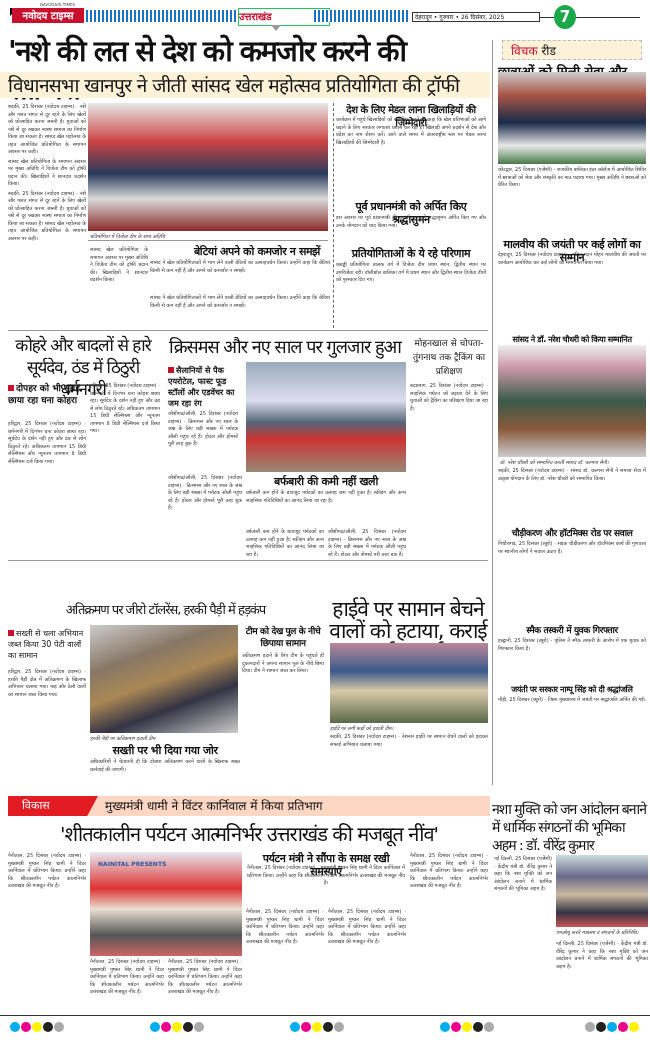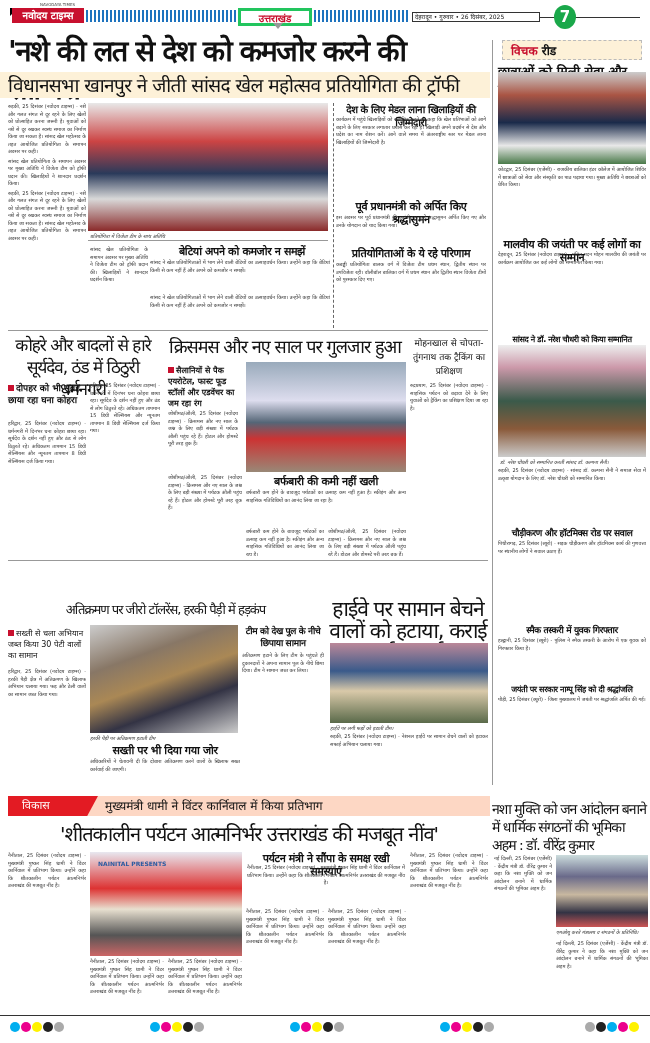--- a/index.html
+++ b/index.html
@@ -3,38 +3,38 @@
 <meta charset="utf-8">
 <style>
 *{box-sizing:border-box;margin:0;padding:0}
 body{width:650px;height:1043px;background:#fff;font-family:"DejaVu Sans",sans-serif;color:#111;position:relative;overflow:hidden}
 .abs{position:absolute}
 .masthead{left:0;top:0;width:650px;height:30px}
 .small-brand{left:40px;top:2px;font-size:4px;color:#444}
 .logo{left:12px;top:8px;width:72px;height:15px;background:#c8102e;color:#fff;font-size:10px;font-weight:bold;text-align:center;line-height:15px}
 .logo-corner{left:10px;top:8px;width:0;height:0;border-left:8px solid #000;border-bottom:8px solid transparent}
 .stripes{top:10px;height:12px;background:repeating-linear-gradient(90deg,#1e73be 0 2px,#fff 2px 4px)}
-.section-tab{left:238px;top:8px;width:74px;height:18px;border:3px solid #22c55e;background:#fff;color:#c8102e;font-size:10px;font-weight:bold;text-align:center;line-height:16px}
+.section-tab{left:238px;top:8px;width:92px;height:18px;border:1px solid #22c55e;background:#fff;color:#c8102e;font-size:10px;font-weight:bold;text-align:left;line-height:16px}
 .section-tab:after{content:"";position:absolute;left:32px;bottom:-6px;border-left:5px solid transparent;border-right:5px solid transparent;border-top:6px solid #999}
 .dateline{left:412px;top:12px;width:128px;height:10px;border:1px solid #333;font-size:6px;line-height:8px;padding-left:2px;background:#fff}
 .pageno{left:554px;top:5px;width:22px;height:24px;border-radius:50%;background:#1aa84a;color:#fff;font-size:15px;font-weight:bold;text-align:center;line-height:24px}
 .pageline{left:540px;top:17px;width:100px;height:1px;background:#333}
 .main-head{left:8px;top:32px;width:480px;font-size:29px;font-weight:bold;font-family:"DejaVu Sans",sans-serif;letter-spacing:-1.5px;line-height:38px}
 .sub-band{left:0;top:72px;width:490px;height:26px;background:#fdf1d8}
 .sub-head{left:8px;top:74px;font-size:19px;line-height:22px;letter-spacing:-.6px}
 .col-text{font-size:5px;line-height:7.5px;color:#333;text-align:justify;overflow:hidden}
 .col-text p{margin-bottom:2px}
 .photo{background:linear-gradient(135deg,#8a7a6a,#3a4a6a 40%,#a43 60%,#ddd 80%,#6a8a9a);overflow:hidden}
 .caption{font-size:5px;color:#333;font-style:italic}
 .head-md{font-weight:bold;font-size:11px;line-height:13px;letter-spacing:-.4px;text-align:center}
 .head-lg{font-size:24px;line-height:28px;letter-spacing:-1px;text-align:center}
 .rule-v{width:1px;background:#999}
 .rule-h{height:1px;background:#999}
 .bullet:before{content:"";display:inline-block;width:6px;height:6px;background:#c8102e;margin-right:2px}
-.sidebar-label{left:502px;top:40px;width:140px;height:20px;border:1px dashed #bbb;background:#fdf1d8;padding-left:8px;font-size:12px;font-weight:bold;line-height:20px}
+.sidebar-label{left:502px;top:40px;width:140px;height:20px;border:1px dashed #bbb;background:#fdf1d8;padding-left:8px;font-size:12px;font-weight:normal;line-height:20px}
 .sidebar-label .red{color:#c8102e}
 .vikas-band{left:8px;top:796px;width:482px;height:20px;background:#fdd7c4}
 .vikas-tag{left:8px;top:796px;width:90px;height:20px;background:#e31b23;color:#fff;font-size:11px;line-height:20px;padding-left:14px;clip-path:polygon(0 0,100% 0,88% 100%,0 100%)}
 .vikas-text{left:105px;top:797px;font-size:12px;line-height:18px}
 .reg{top:1020px;height:14px;display:flex;gap:1px;align-items:center}
 .reg span{width:10px;height:10px;border-radius:50%;display:inline-block}
 .bottom-rule{left:0;top:1015px;width:650px;height:1px;background:#333}
 </style>
 </head>
 <body>
@@ -57,21 +57,21 @@
 
 <div class="abs col-text" style="left:8px;top:103px;width:78px;height:222px">
   <p>रुड़की, 25 दिसंबर (नवोदय टाइम्स) - नशे और गलत संगत से दूर रहने के लिए खेलों को प्रोत्साहित करना जरूरी है। युवाओं को नशे से दूर रखकर स्वस्थ समाज का निर्माण किया जा सकता है। सांसद खेल महोत्सव के तहत आयोजित प्रतियोगिता के समापन अवसर पर कही।</p>
   <p>सांसद खेल प्रतियोगिता के समापन अवसर पर मुख्य अतिथि ने विजेता टीम को ट्रॉफी प्रदान की। खिलाड़ियों ने शानदार प्रदर्शन किया।</p>
   <p>रुड़की, 25 दिसंबर (नवोदय टाइम्स) - नशे और गलत संगत से दूर रहने के लिए खेलों को प्रोत्साहित करना जरूरी है। युवाओं को नशे से दूर रखकर स्वस्थ समाज का निर्माण किया जा सकता है। सांसद खेल महोत्सव के तहत आयोजित प्रतियोगिता के समापन अवसर पर कही।</p>
 </div>
 <div class="abs photo" style="left:88px;top:103px;width:240px;height:128px;background:linear-gradient(180deg,#e8e8e8 0,#c44 30%,#2a3a5a 55%,#d9d9d9 75%,#8a2a2a 100%)"></div>
 <div class="abs caption" style="left:90px;top:233px;width:238px">प्रतियोगिता में विजेता टीम के साथ अतिथि</div>
 <div class="abs rule-h" style="left:88px;top:240px;width:240px"></div>
 
-<div class="abs head-md" style="left:152px;top:245px;width:180px">बेटियां अपने को कमजोर न समझें</div>
+<div class="abs head-md" style="left:167px;top:245px;width:180px">बेटियां अपने को कमजोर न समझें</div>
 <div class="abs col-text" style="left:150px;top:259px;width:180px;height:32px">सांसद ने खेल प्रतियोगिताओं में भाग लेने वाली बेटियों का उत्साहवर्धन किया। उन्होंने कहा कि बेटियां किसी से कम नहीं हैं और अपने को कमजोर न समझें।</div>
 <div class="abs col-text" style="left:90px;top:246px;width:58px;height:80px">सांसद खेल प्रतियोगिता के समापन अवसर पर मुख्य अतिथि ने विजेता टीम को ट्रॉफी प्रदान की। खिलाड़ियों ने शानदार प्रदर्शन किया।</div>
 <div class="abs col-text" style="left:150px;top:294px;width:180px;height:32px">सांसद ने खेल प्रतियोगिताओं में भाग लेने वाली बेटियों का उत्साहवर्धन किया। उन्होंने कहा कि बेटियां किसी से कम नहीं हैं और अपने को कमजोर न समझें।</div>
 
 <div class="abs rule-v" style="left:333px;top:103px;height:225px;border-left:1px dashed #666;background:none"></div>
 <div class="abs head-md" style="left:336px;top:103px;width:150px;font-size:10px">देश के लिए मेडल लाना खिलाड़ियों की जिम्मेदारी</div>
 <div class="abs col-text" style="left:336px;top:116px;width:150px;height:82px">कार्यक्रम में पहुंचे खिलाड़ियों को संबोधित करते हुए कहा कि खेल प्रतिभाओं को आगे बढ़ाने के लिए सरकार लगातार प्रयास कर रही है। खिलाड़ी अपने प्रदर्शन से देश और प्रदेश का नाम रोशन करें। आने वाले समय में अंतरराष्ट्रीय स्तर पर मेडल लाना खिलाड़ियों की जिम्मेदारी है।</div>
 <div class="abs head-md" style="left:336px;top:200px;width:150px">पूर्व प्रधानमंत्री को अर्पित किए श्रद्धासुमन</div>
 <div class="abs col-text" style="left:336px;top:214px;width:150px;height:30px">इस अवसर पर पूर्व प्रधानमंत्री की जयंती पर उन्हें श्रद्धासुमन अर्पित किए गए और उनके योगदान को याद किया गया।</div>
 <div class="abs head-md" style="left:336px;top:247px;width:150px">प्रतियोगिताओं के ये रहे परिणाम</div>

